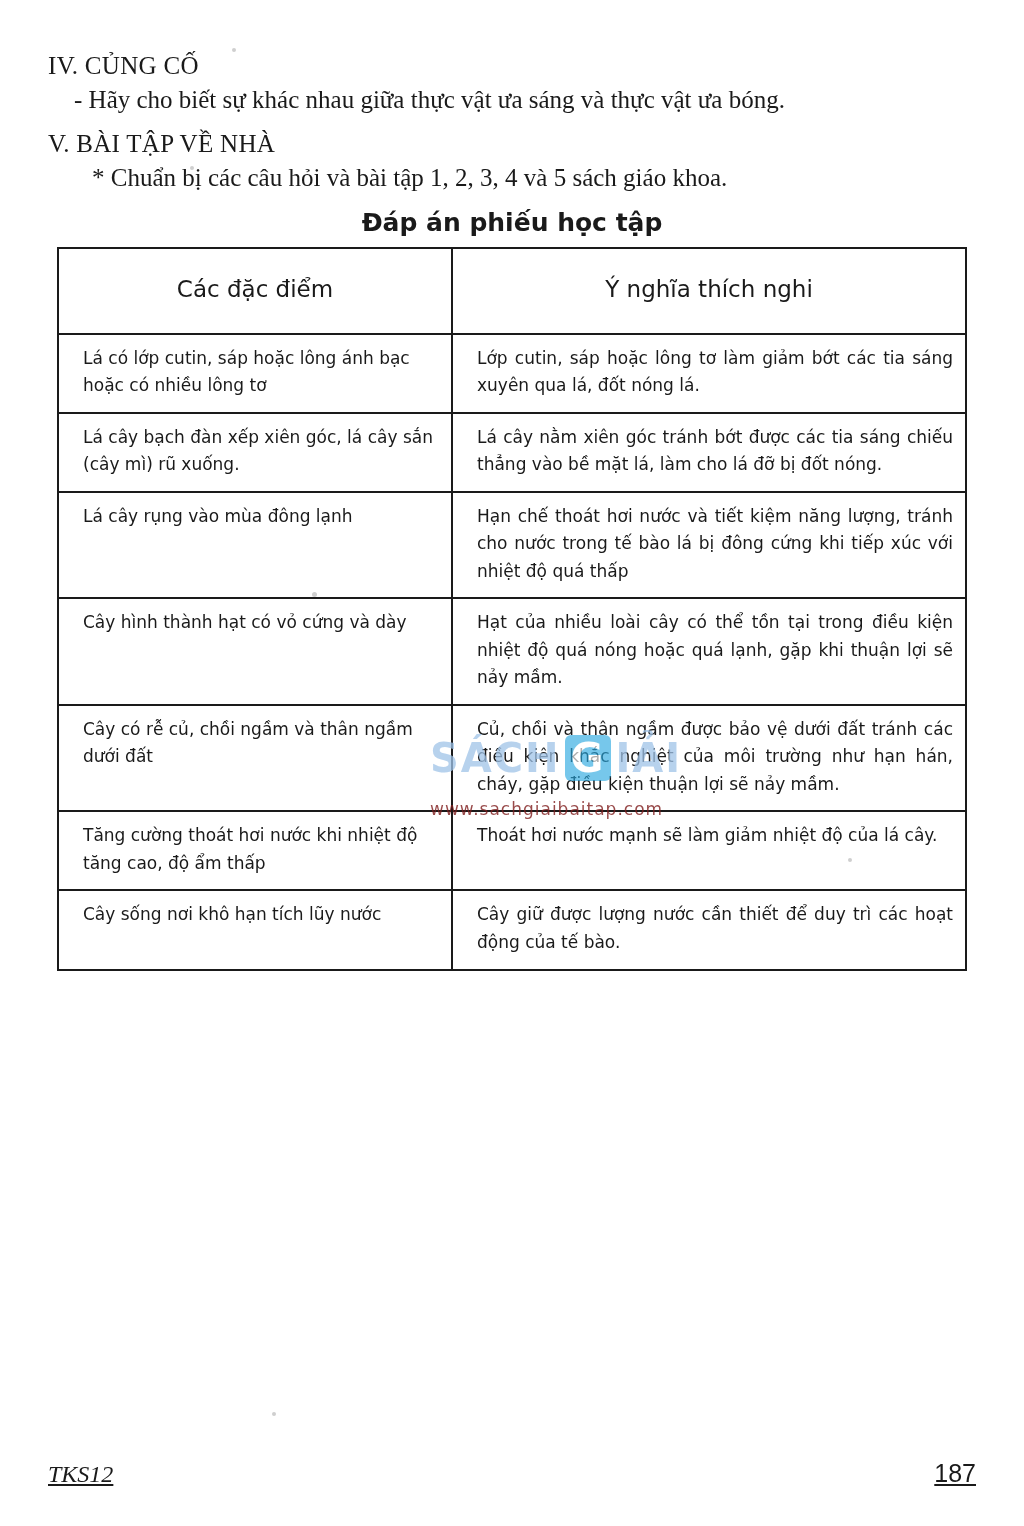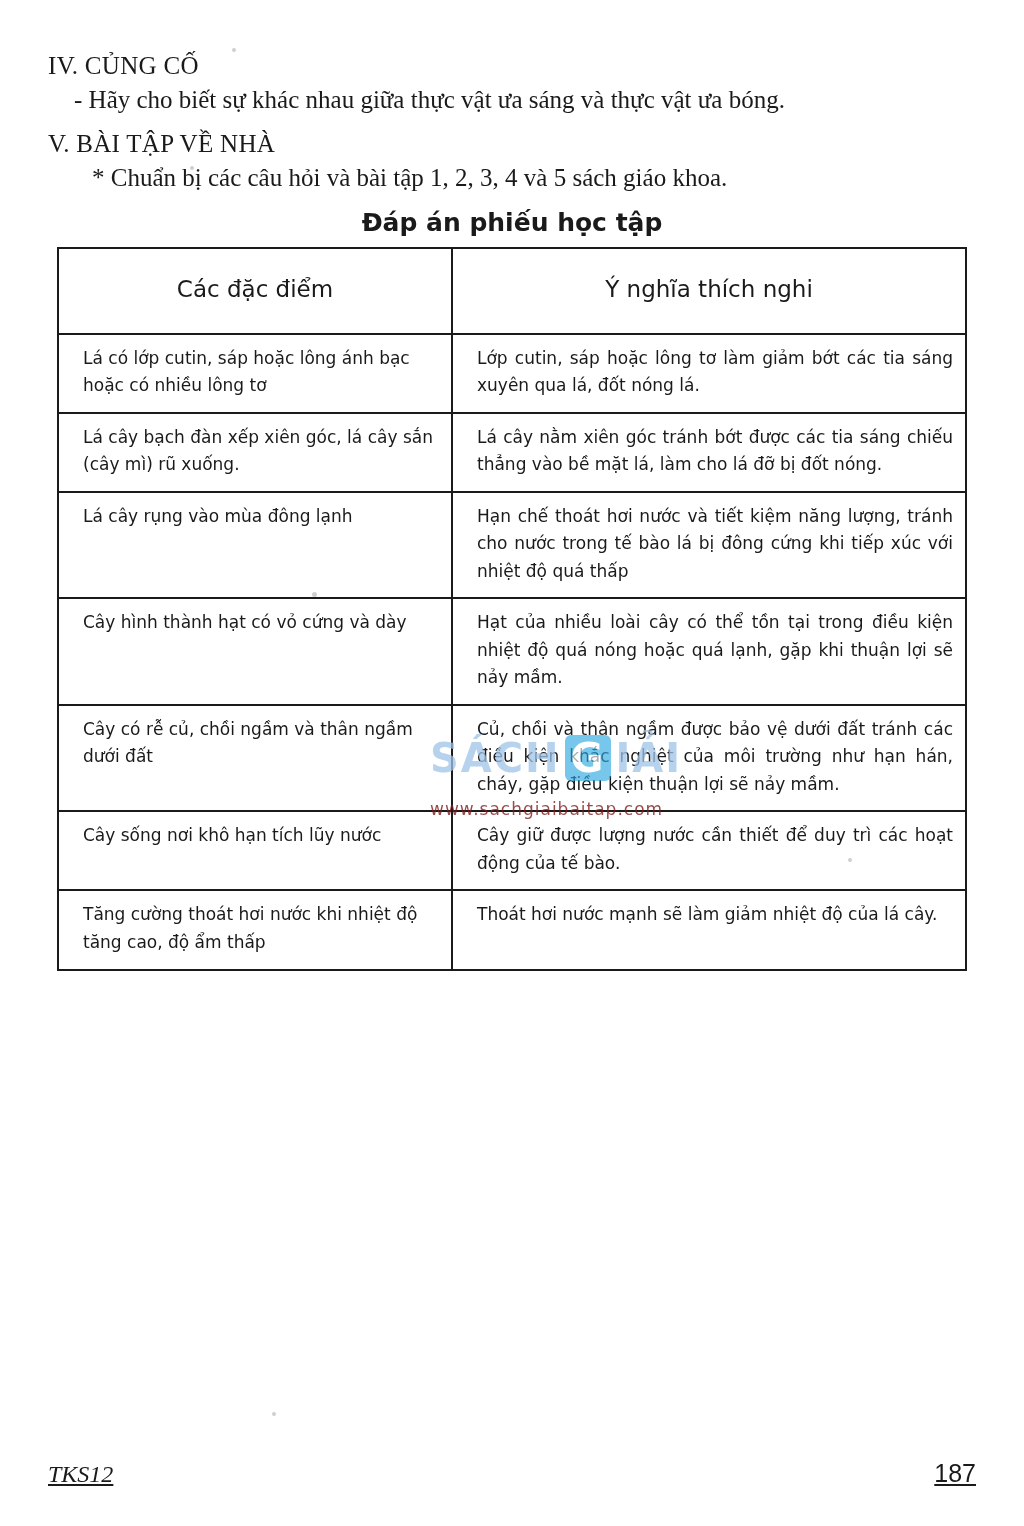--- a/index.html
+++ b/index.html
@@ -185,26 +185,26 @@
       </tr>
       <tr class="body">
         <td class="col-a">Cây hình thành hạt có vỏ cứng và dày</td>
         <td class="col-b">Hạt của nhiều loài cây có thể tồn tại trong điều kiện nhiệt độ quá nóng hoặc quá lạnh, gặp khi thuận lợi sẽ nảy mầm.</td>
       </tr>
       <tr class="body">
         <td class="col-a">Cây có rễ củ, chồi ngầm và thân ngầm dưới đất</td>
         <td class="col-b">Củ, chồi và thân ngầm được bảo vệ dưới đất tránh các điều kiện khắc nghiệt của môi trường như hạn hán, cháy,  gặp điều kiện thuận lợi sẽ nảy mầm.</td>
       </tr>
       <tr class="body">
+        <td class="col-a">Tăng cường thoát hơi nước khi nhiệt độ tăng cao, độ ẩm thấp</td>
+        <td class="col-b">Thoát hơi nước mạnh sẽ làm giảm nhiệt độ của lá cây.</td>
+      </tr>
+      <tr class="body">
         <td class="col-a">Cây sống nơi khô hạn tích lũy nước</td>
         <td class="col-b">Cây giữ được lượng nước cần thiết để duy trì các hoạt động của tế bào.</td>
-      </tr>
-      <tr class="body">
-        <td class="col-a">Tăng cường thoát hơi nước khi nhiệt độ tăng cao, độ ẩm thấp</td>
-        <td class="col-b">Thoát hơi nước mạnh sẽ làm giảm nhiệt độ của lá cây.</td>
       </tr>
     </tbody>
   </table>
 
   <div class="watermark">
     <div class="wm-row">
       <span>SÁCH</span>
       <span class="wm-badge">G</span>
       <span>IẢI</span>
     </div>

